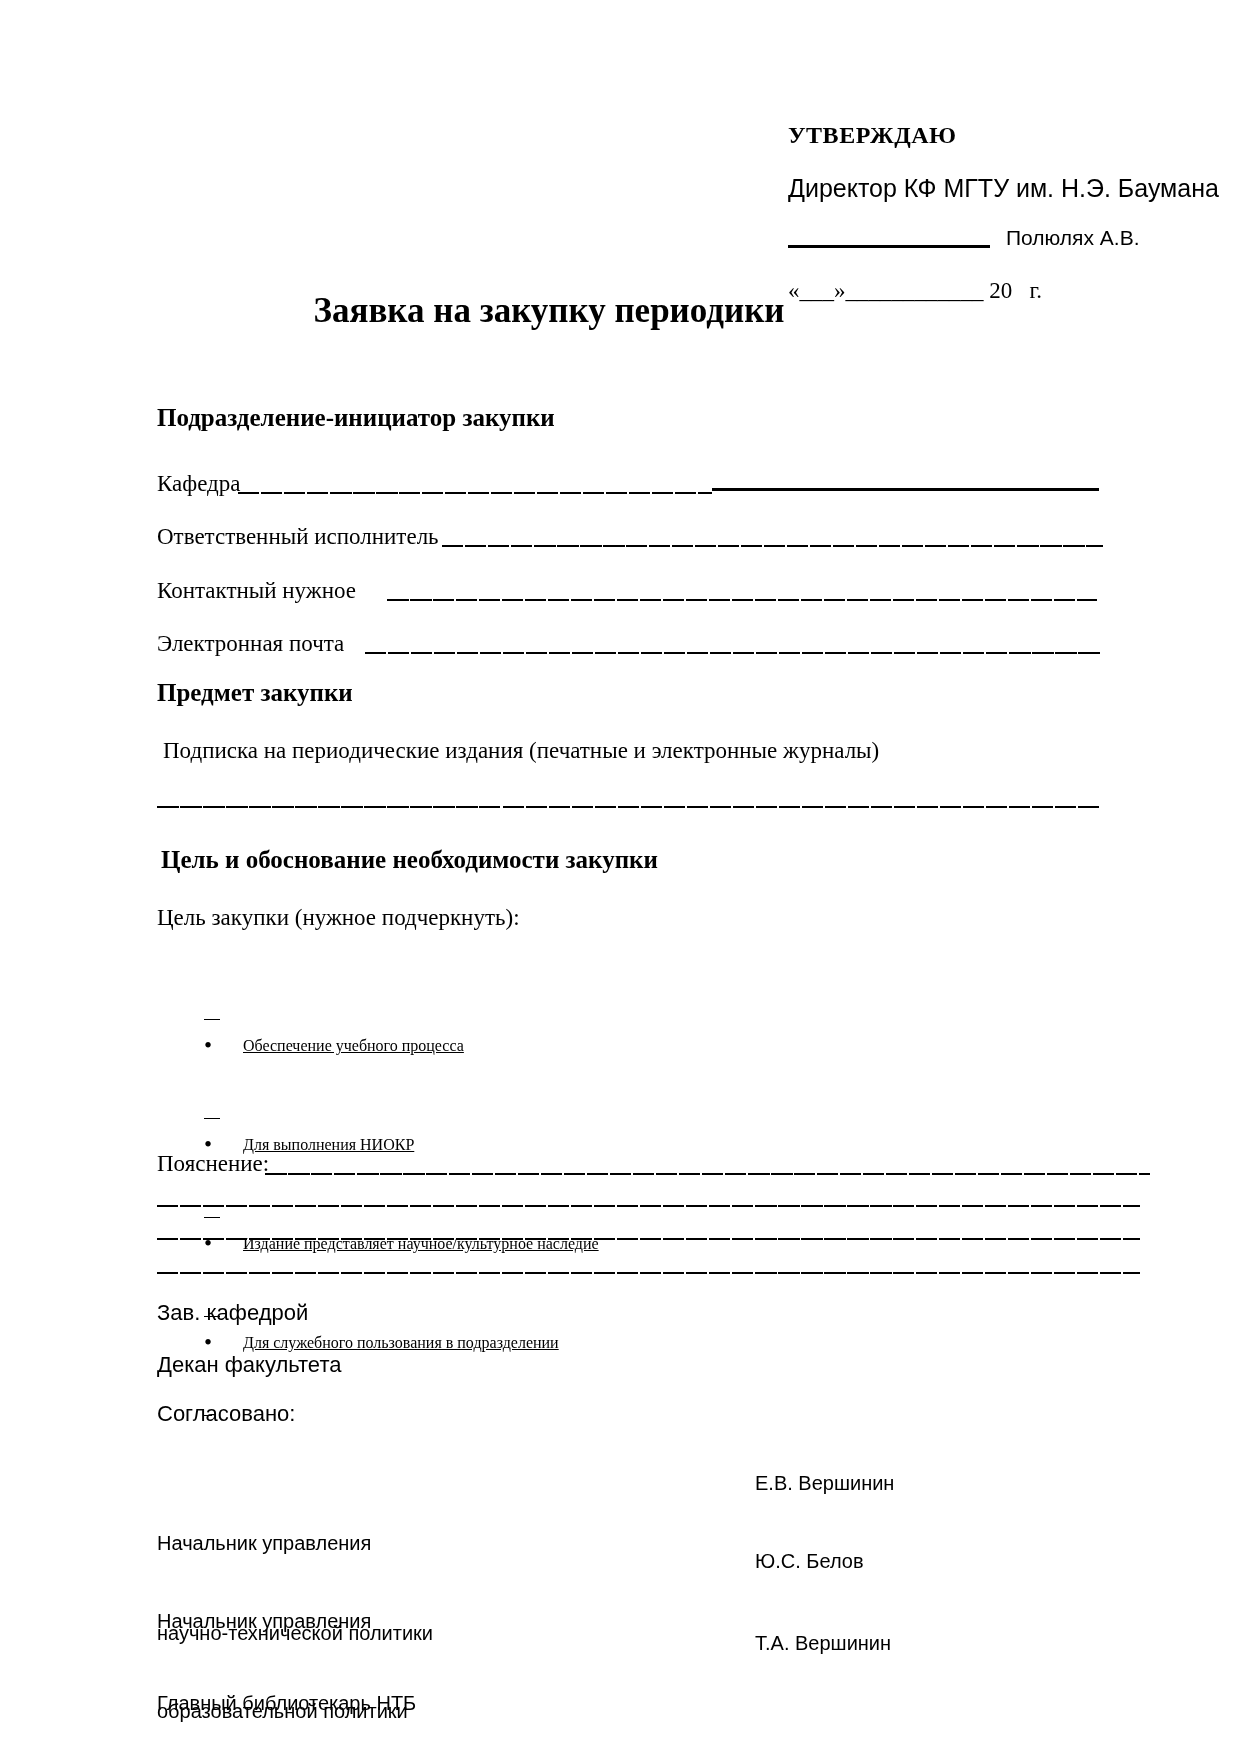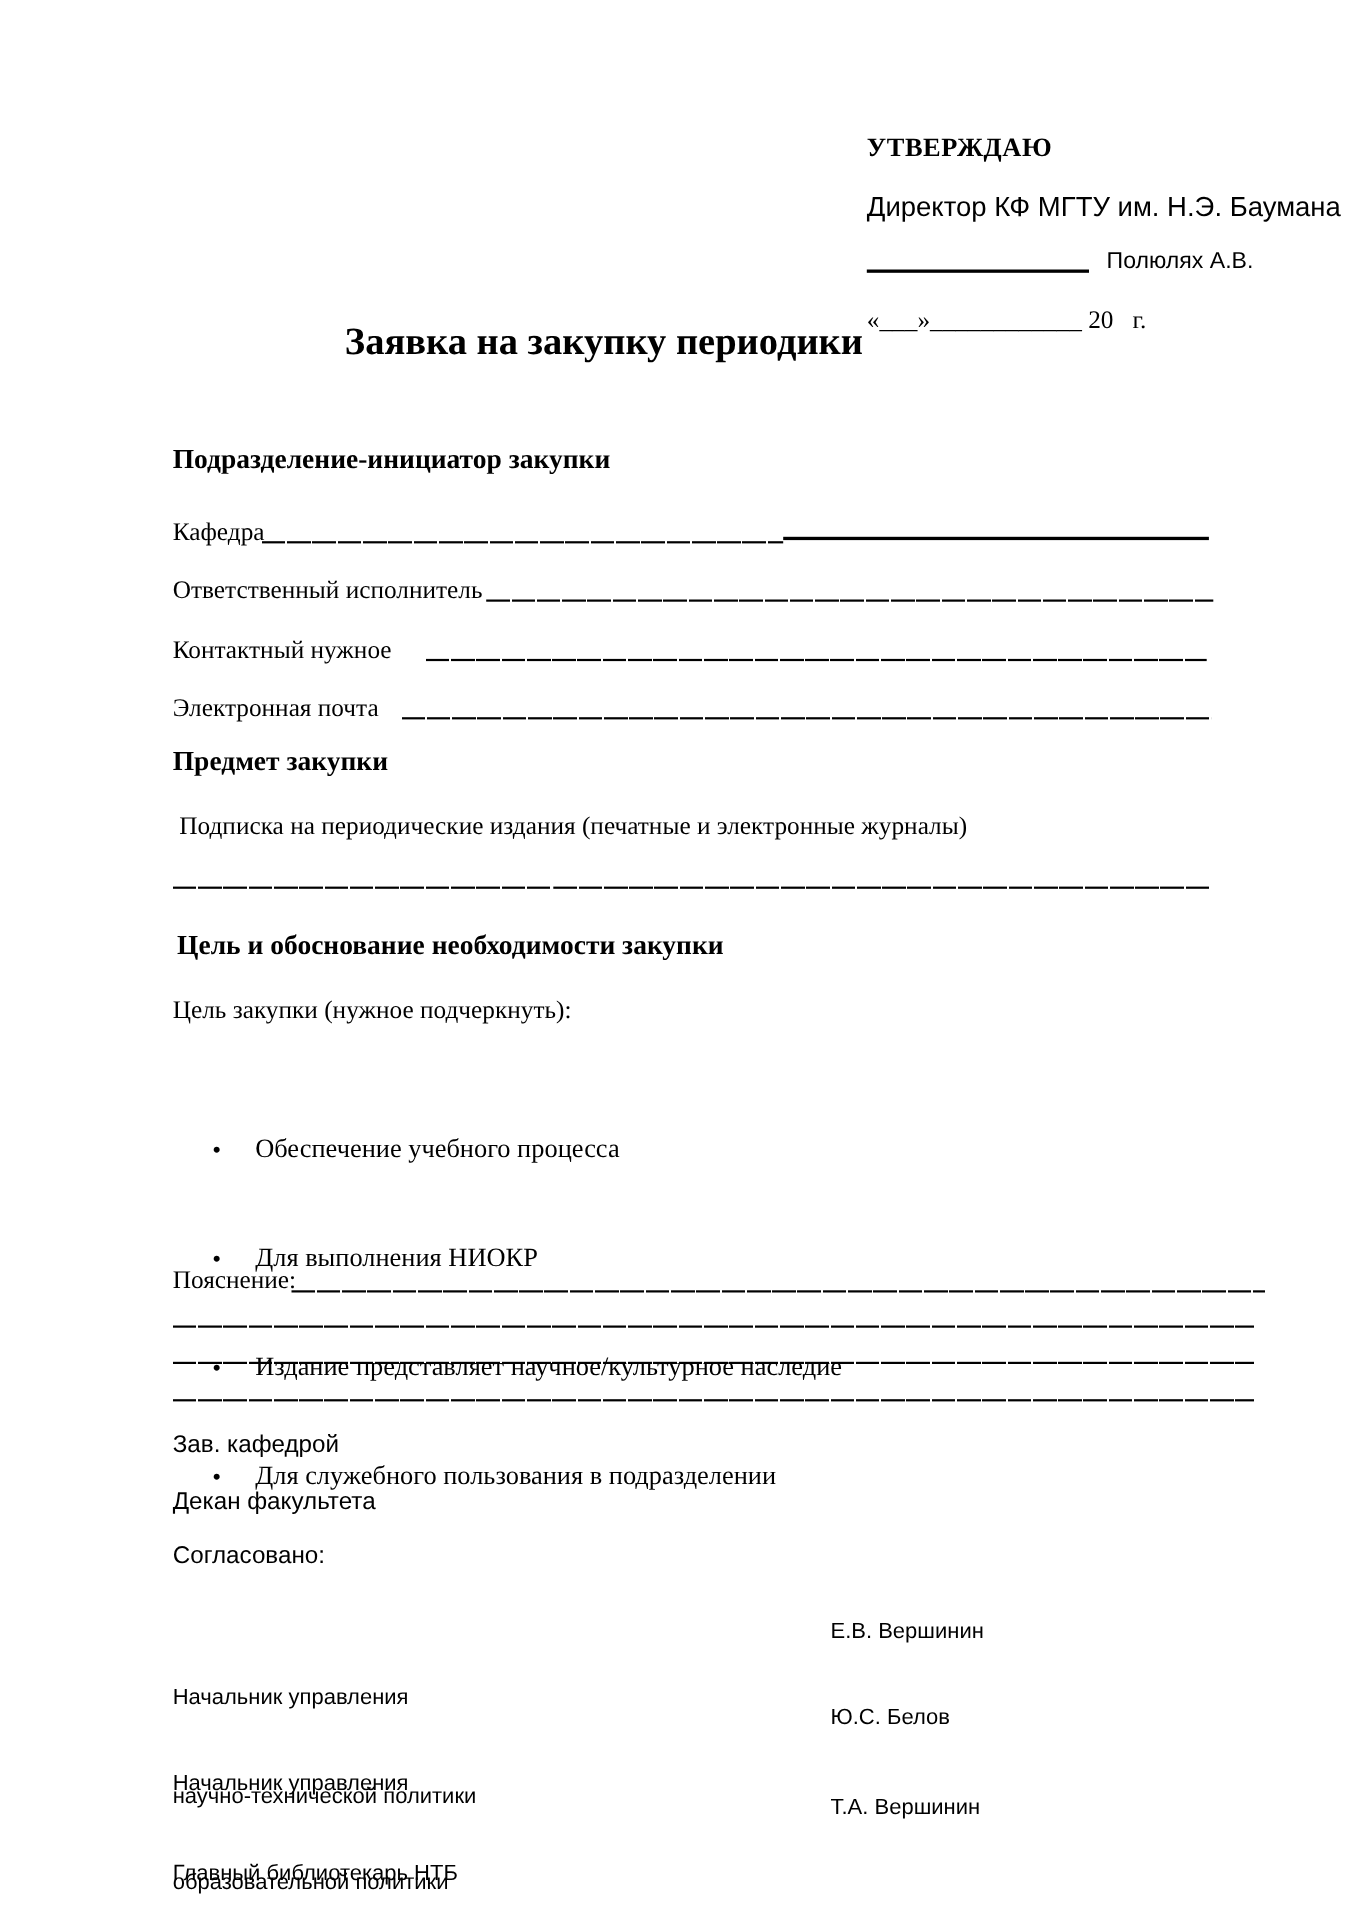--- a/index.html
+++ b/index.html
@@ -21,21 +21,21 @@
   .date-line{left:788px;top:278px;font-size:23px;}
 
   .doc-title{left:157px;top:291px;width:784px;text-align:center;font-size:35px;font-weight:bold;}
 
   .h2{font-size:25px;font-weight:bold;}
   .body-t{font-size:23px;}
 
   .thin-line{height:2px;background:repeating-linear-gradient(to right,#000 0px,#000 21.5px,rgba(0,0,0,0) 21.5px,rgba(0,0,0,0) 23px);}
   .thick-line{height:3px;background:#000;}
 
-  .bullets{left:193px;top:963px;margin:0;padding:0;list-style:none;font-size:24px;line-height:33px;}
+  .bullets{left:204px;top:963px;margin:0;padding:0;list-style:none;font-size:16px;line-height:33px;text-decoration:underline;}
   .bullets li{position:relative;padding-left:39px;}
   .bullets li::before{content:"\2022";position:absolute;left:0;top:0;font-size:23px;}
 
   .sig-big{font-size:22px;}
   .sig-small{font-size:20px;line-height:30px;margin-top:16px;}
 </style>
 </head>
 <body>
 
 <div class="page">

